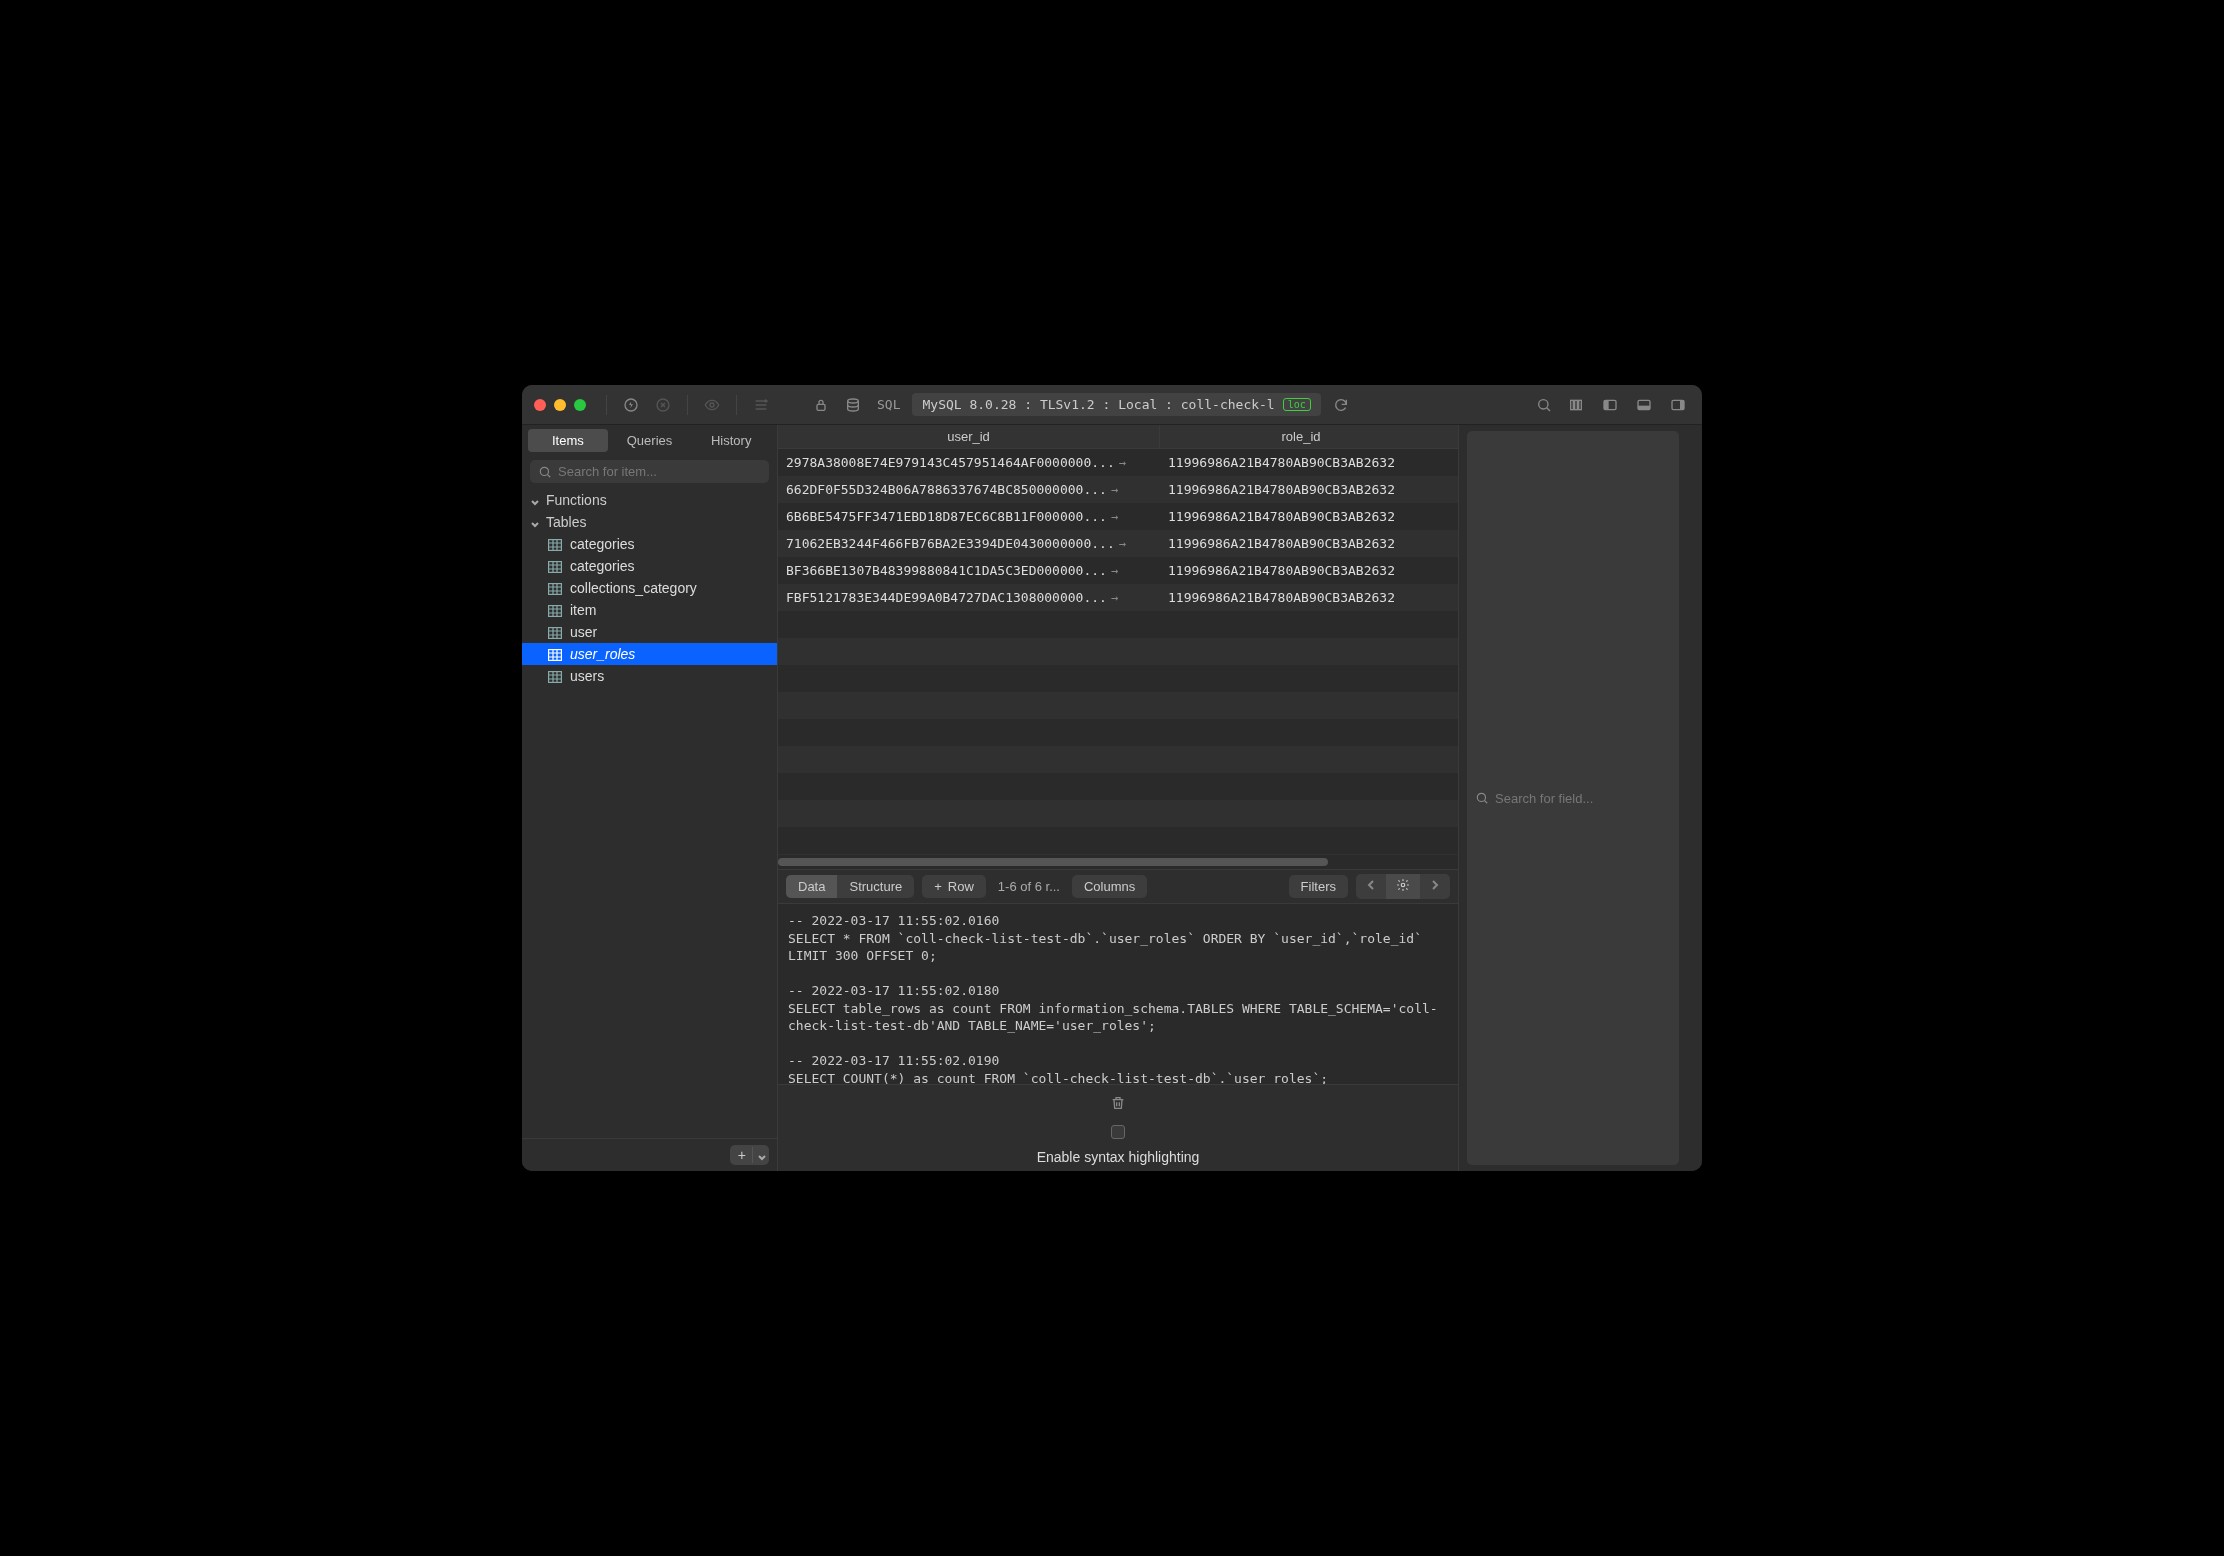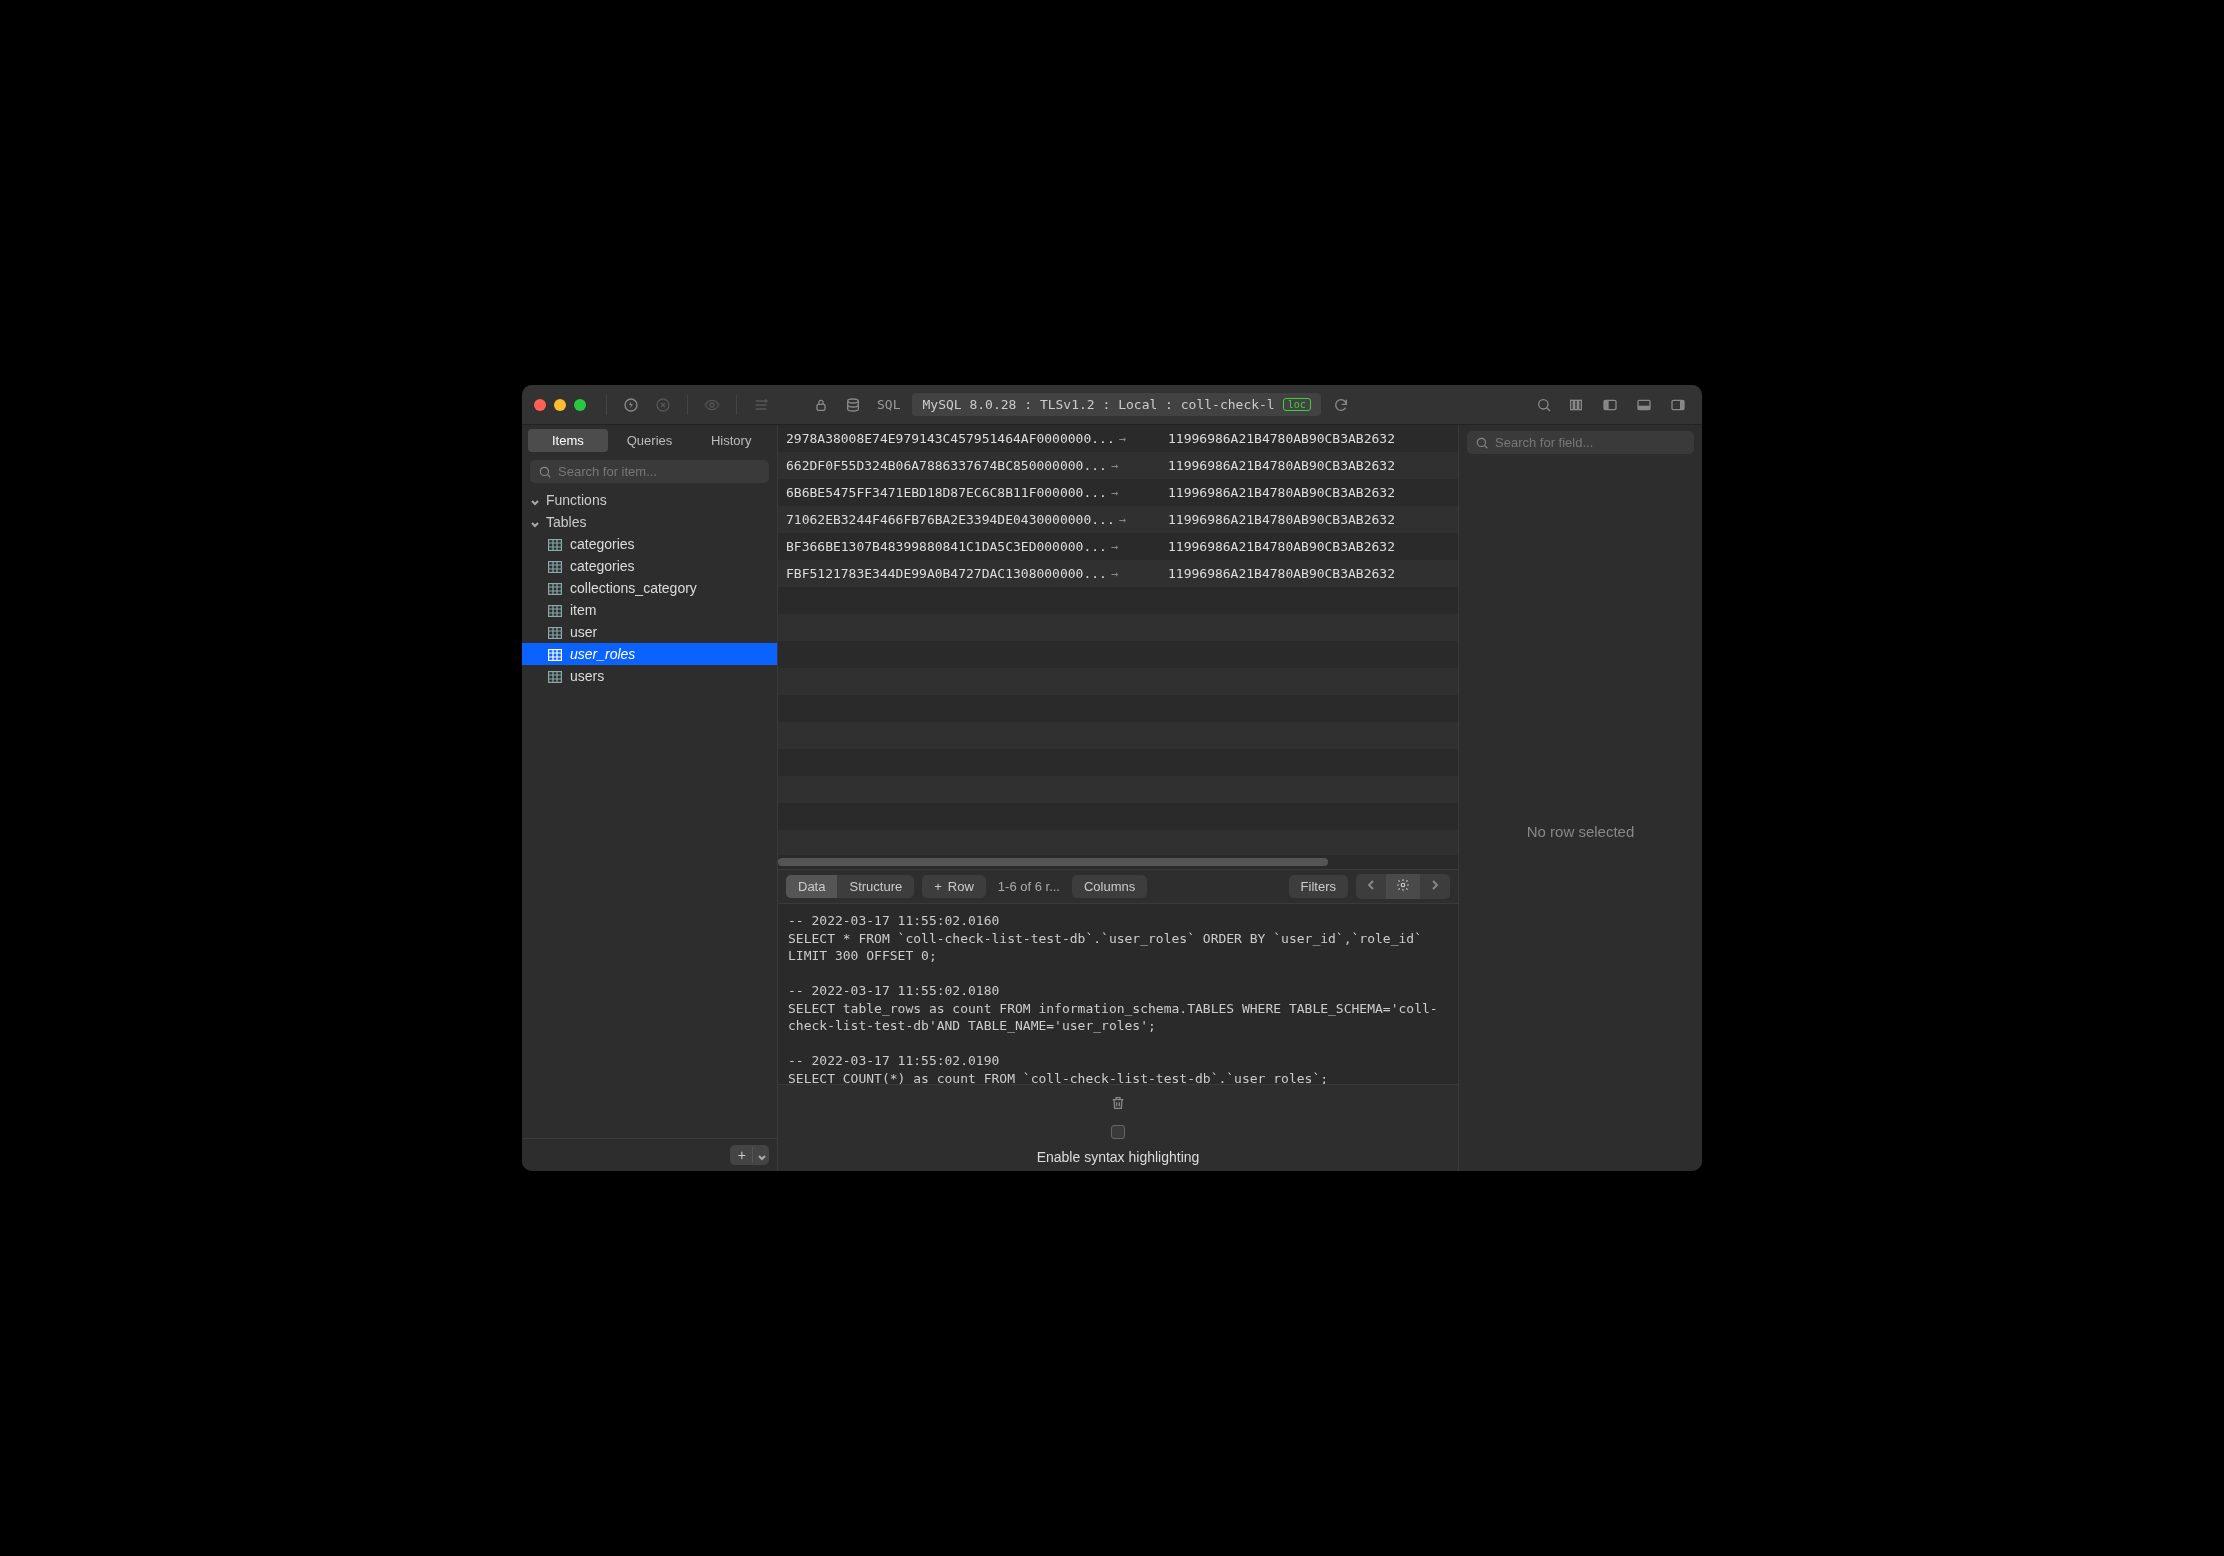--- a/index.html
+++ b/index.html
@@ -176,21 +176,21 @@
 .sql-log::-webkit-scrollbar-thumb { background: #555; border-radius: 5px; }
 
 .bottom-bar {
   display: flex; align-items: center; gap: 10px; padding: 6px 10px;
   background: #2e2e2e; border-top: 1px solid #3a3a3a; flex-direction: column;
 }
 .checkbox { width: 14px; height: 14px; border: 1px solid #666; border-radius: 3px; background: #3a3a3a; cursor: pointer; }
 
 .details {
   width: 244px; background: #2d2d2d; border-left: 1px solid #3a3a3a;
-  display: flex; flex-direction: column; gap: 32px;
+  display: flex; flex-direction: row; gap: 32px;
 }
 .details .search-pill { margin: 6px 8px; }
 .no-row {
   flex: 1; display: flex; align-items: center; justify-content: center;
   color: #888; font-size: 15px;
 }
 
 .chev { width: 10px; height: 10px; display: inline-block; }
 .chev svg { width: 10px; height: 10px; stroke: #aaa; stroke-width: 2; fill: none; }
 </style>
@@ -378,20 +378,24 @@
           <span>+</span>
           <div class="div"></div>
           <span class="chev" style="padding:0 2px"><svg viewBox="0 0 10 10">
                 <path d="M2 3l3 3 3-3"></path>
               </svg></span>
         </div>
       </div>
     </div>
 
     <div class="main">
+      <div class="grid-header" id="grid-header">
+          <div class="gh-cell" style="width: 382px;">user_id</div>
+          <div class="gh-cell" style="width: 282px;">role_id</div>
+        </div>
       <div class="grid-body" id="grid-body">
           <div class="grid-row">
             <div class="gc" style="width: 382px;">
               <span>2978A38008E74E979143C457951464AF0000000...</span> 
               <span class="arrow-right">→</span>
             </div>
             <div class="gc" style="width: 282px;">11996986A21B4780AB90CB3AB2632</div>
           </div>
           <div class="grid-row">
             <div class="gc" style="width: 382px;">

